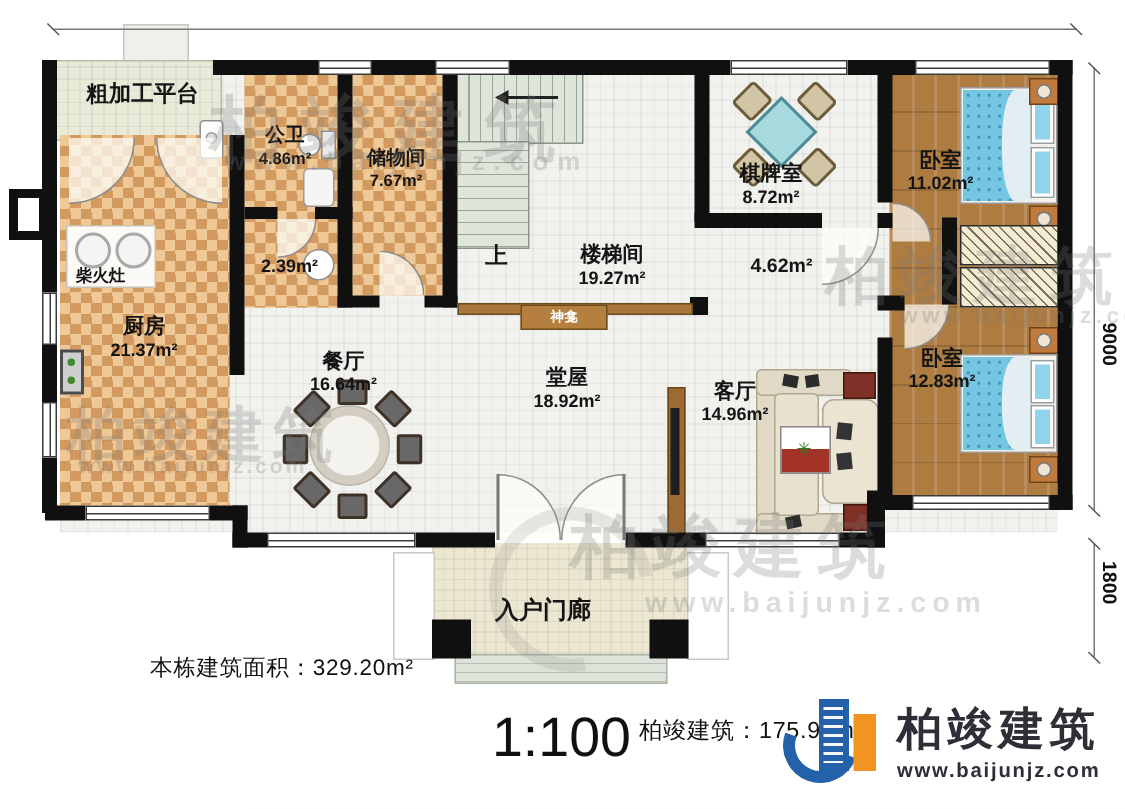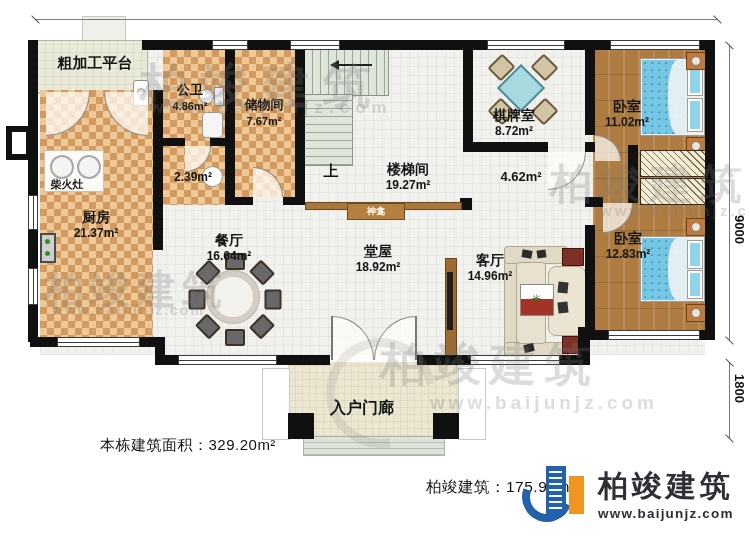--- a/index.html
+++ b/index.html
@@ -305,20 +305,21 @@
   <div class="tick" style="left:724px;top:45px;"></div>
   <div class="tick" style="left:724px;top:340px;"></div>
   <div class="dimtext" style="left:732px;top:215px;writing-mode:vertical-rl;">9000</div>
   <div class="dimline" style="left:729px;top:362px;width:1px;height:76px;"></div>
   <div class="tick" style="left:724px;top:362px;"></div>
   <div class="tick" style="left:724px;top:438px;"></div>
   <div class="dimtext" style="left:732px;top:374px;writing-mode:vertical-rl;">1800</div>
 
   <div class="infoline" style="left:100px;top:424px;margin-top:12px;"><span>本栋建筑面积：</span><span>329.20m²</span></div>
 
+  <div class="scaletxt" style="left:328px;top:471px;">1:100</div>
   <div class="infoline" style="left:426px;top:477px;font-size:15.5px;"><span>柏竣建筑：</span><span>175.91m²</span></div>
 
   <div class="abs" style="left:522px;top:464px;width:70px;height:64px;z-index:30;">
     <div class="abs" style="left:0;top:8px;width:50px;height:50px;border:8px solid transparent;border-left-color:#2461ab;border-bottom-color:#2461ab;border-radius:50%;transform:rotate(-25deg);box-sizing:border-box;"></div>
     <div class="abs" style="left:24px;top:2px;width:20px;height:48px;background:#2461ab;">
       <div class="abs" style="left:3px;top:5px;width:13px;height:38px;background-image:repeating-linear-gradient(0deg,rgba(255,255,255,.95) 0 2px,transparent 2px 6px),repeating-linear-gradient(90deg,#2461ab 0 2px,transparent 2px 5px);"></div>
     </div>
     <div class="abs" style="left:47px;top:12px;width:15px;height:38px;background:#f29422;"></div>
   </div>
   <div class="brandname" style="left:598px;top:466px;">柏竣建筑</div>

